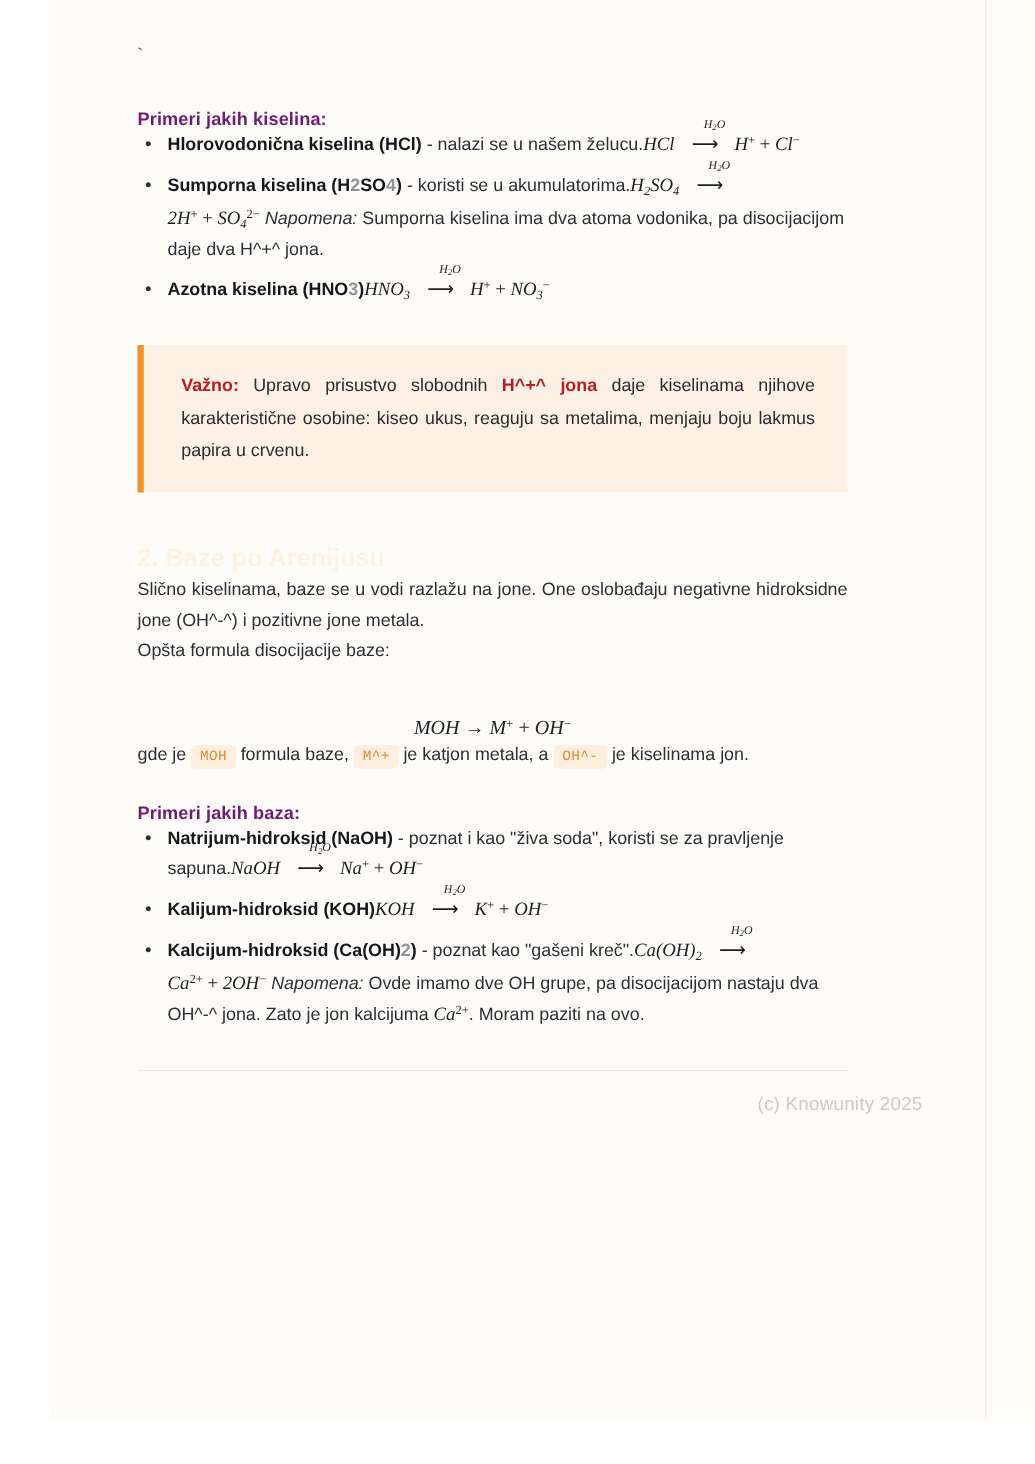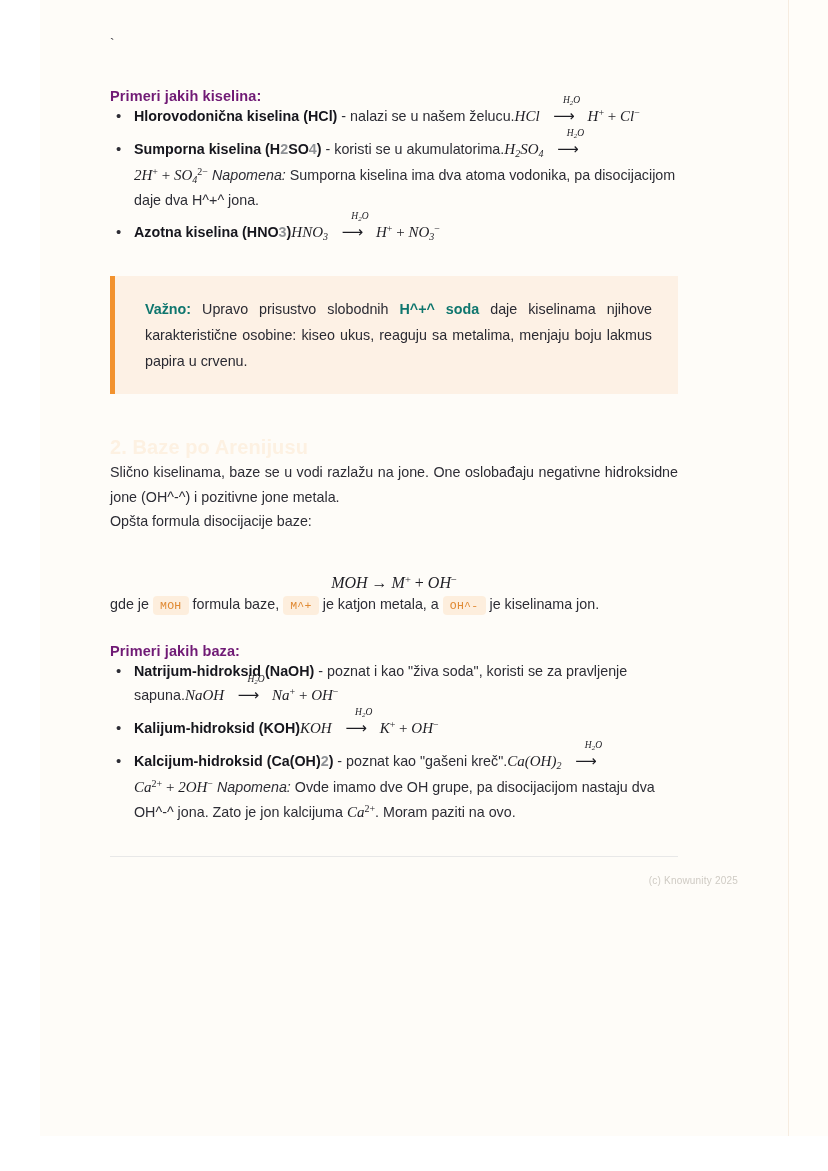--- a/index.html
+++ b/index.html
@@ -185,21 +185,21 @@
     padding: 20px 26px 20px 30px;
     box-sizing: border-box;
   }
   .callout p {
     margin: 0;
     font-size: 14.3px;
     line-height: 1.83;
     color: #2a2a32;
     text-align: justify;
   }
-  .callout b { color: #0f766e; font-weight: bold; }
+  .callout b { color: #b91c1c; font-weight: bold; }
 
   
   code.chip {
     font-family: "Liberation Mono", monospace;
     font-size: 11.5px;
     background: #fdeedd;
     color: #e08a34;
     padding: 3px 7px;
     border-radius: 4px;
     white-space: nowrap;
@@ -207,21 +207,21 @@
   }
 
   
   .footer-rule {
     border: 0;
     border-top: 1px solid #e8e8e8;
     margin: 0;
   }
   .footer-credit {
     text-align: right;
-    font-size: 10px;
+    font-size: 15px;
     color: #cfcbc4;
     letter-spacing: .2px;
   }
   .mt-18 { margin-top: 18px; }
   .mt-22 { margin-top: 22px; }
   .mt-26 { margin-top: 26px; }
   .mt-30 { margin-top: 30px; }
   .mt-34 { margin-top: 40px; }
   .mt-40 { margin-top: 40px; }
 </style>
@@ -248,21 +248,21 @@
         <span class="math">2H<sup class="up">+</sup> <span class="up">+</span> SO<sub>4</sub><sup class="up">2−</sup></span>
         <span class="em-note">Napomena:</span><span> Sumporna kiselina ima dva atoma vodonika, pa disocijacijom daje dva H^+^ jona.</span>
       </li>
 
       <li>
         <b><span>Azotna kiselina (HNO</span><span class="sub-dim">3</span><span>)</span></b><span class="math">HNO<sub>3</sub><span class="overarrow"><span class="over">H<sub>2</sub>O</span><span class="arrow">⟶</span></span>H<sup class="up">+</sup> <span class="up">+</span> NO<sub>3</sub><sup class="up">−</sup></span>
       </li>
     </ul>
 
     <div class="callout mt-30">
-      <p><b>Važno:</b><span> Upravo prisustvo slobodnih </span><b>H^+^ soda</b><span> daje kiselinama njihove karakteristične osobine: kiseo ukus, reaguju sa metalima, menjaju boju lakmus papira u crvenu.</span></p>
+      <p><b>Važno:</b><span> Upravo prisustvo slobodnih </span><b>H^+^ jona</b><span> daje kiselinama njihove karakteristične osobine: kiseo ukus, reaguju sa metalima, menjaju boju lakmus papira u crvenu.</span></p>
     </div>
 
     <h2 class="section-heading mt-40">2. Baze po Arenijusu</h2>
 
     <p class="body-text mt-22">Slično kiselinama, baze se u vodi razlažu na jone. One oslobađaju negativne hidroksidne jone (OH^-^) i pozitivne jone metala.</p>
 
     <p class="body-text left mt-26">Opšta formula disocijacije baze:</p>
 
     <p class="display-math mt-34">MOH <span class="up">→</span> M<sup class="up">+</sup> <span class="up">+</span> OH<sup class="up">−</sup></p>
 

